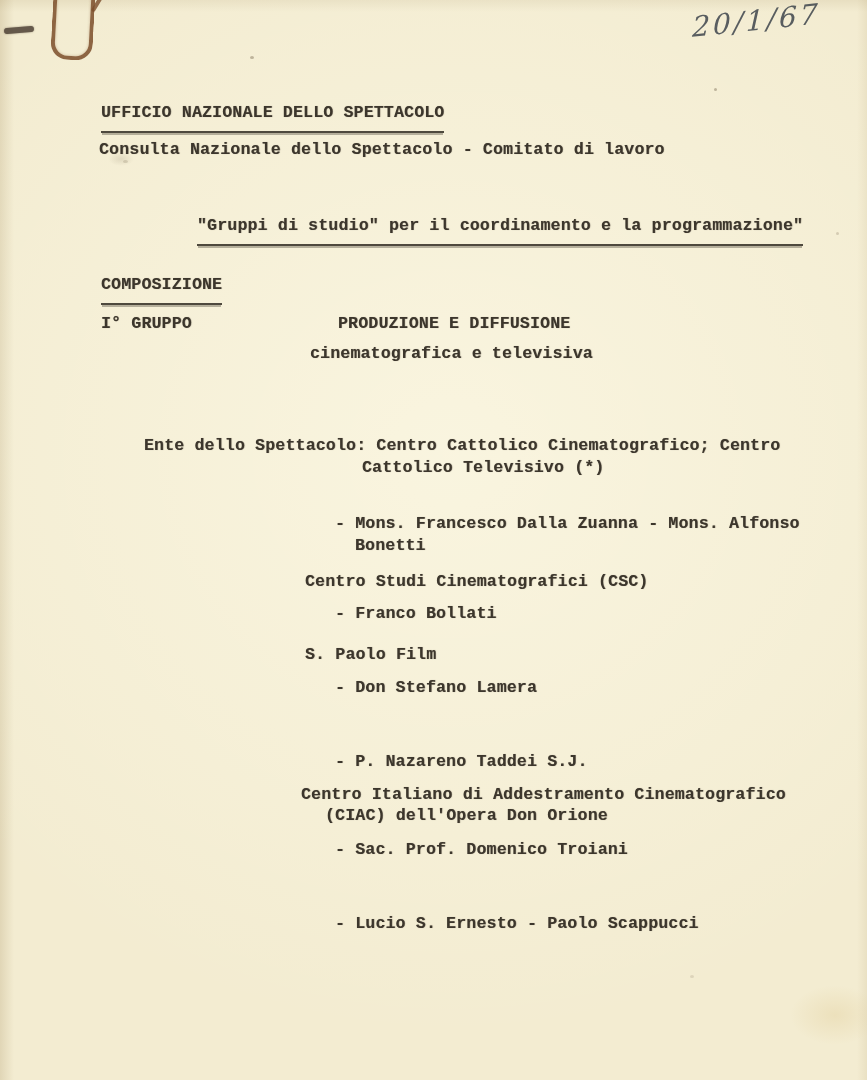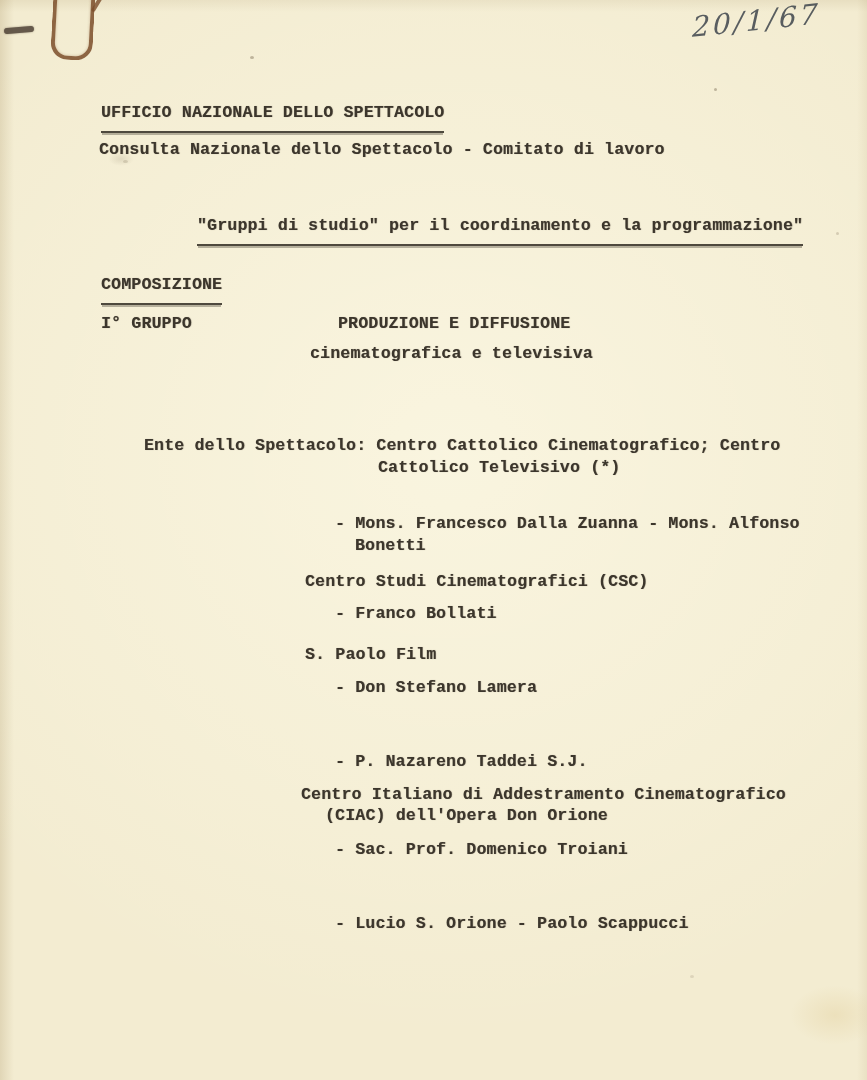--- a/index.html
+++ b/index.html
@@ -106,33 +106,33 @@
   <div class="tl u" style="left:197px;top:216px">"Gruppi di studio" per il coordinamento e la programmazione"</div>
 
   <div class="tl u" style="left:101px;top:275px">COMPOSIZIONE</div>
 
   <div class="tl" style="left:101px;top:314px">I° GRUPPO</div>
   <div class="tl" style="left:338px;top:314px">PRODUZIONE E DIFFUSIONE</div>
   <div class="tl" style="left:310px;top:344px">cinematografica e televisiva</div>
 
 
   <div class="tl" style="left:144px;top:436px">Ente dello Spettacolo: Centro Cattolico Cinematografico; Centro</div>
-  <div class="tl" style="left:378px;top:458px">Cattolico Televisivo (*)</div>
+  <div class="tl" style="left:362px;top:458px">Cattolico Televisivo (*)</div>
 
 
   <div class="tl" style="left:335px;top:514px">- Mons. Francesco Dalla Zuanna - Mons. Alfonso</div>
   <div class="tl" style="left:355px;top:536px">Bonetti</div>
 
   <div class="tl" style="left:305px;top:572px">Centro Studi Cinematografici (CSC)</div>
   <div class="tl" style="left:335px;top:604px">- Franco Bollati</div>
 
   <div class="tl" style="left:305px;top:645px">S. Paolo Film</div>
   <div class="tl" style="left:335px;top:678px">- Don Stefano Lamera</div>
 
   <div class="tl" style="left:335px;top:752px">- P. Nazareno Taddei S.J.</div>
 
   <div class="tl" style="left:301px;top:785px">Centro Italiano di Addestramento Cinematografico</div>
   <div class="tl" style="left:325px;top:806px">(CIAC) dell'Opera Don Orione</div>
   <div class="tl" style="left:335px;top:840px">- Sac. Prof. Domenico Troiani</div>
 
-  <div class="tl" style="left:335px;top:914px">- Lucio S. Orione - Paolo Scappucci</div>
+  <div class="tl" style="left:335px;top:914px">- Lucio S. Ernesto - Paolo Scappucci</div>
 
 </div>
 
 </body></html>

